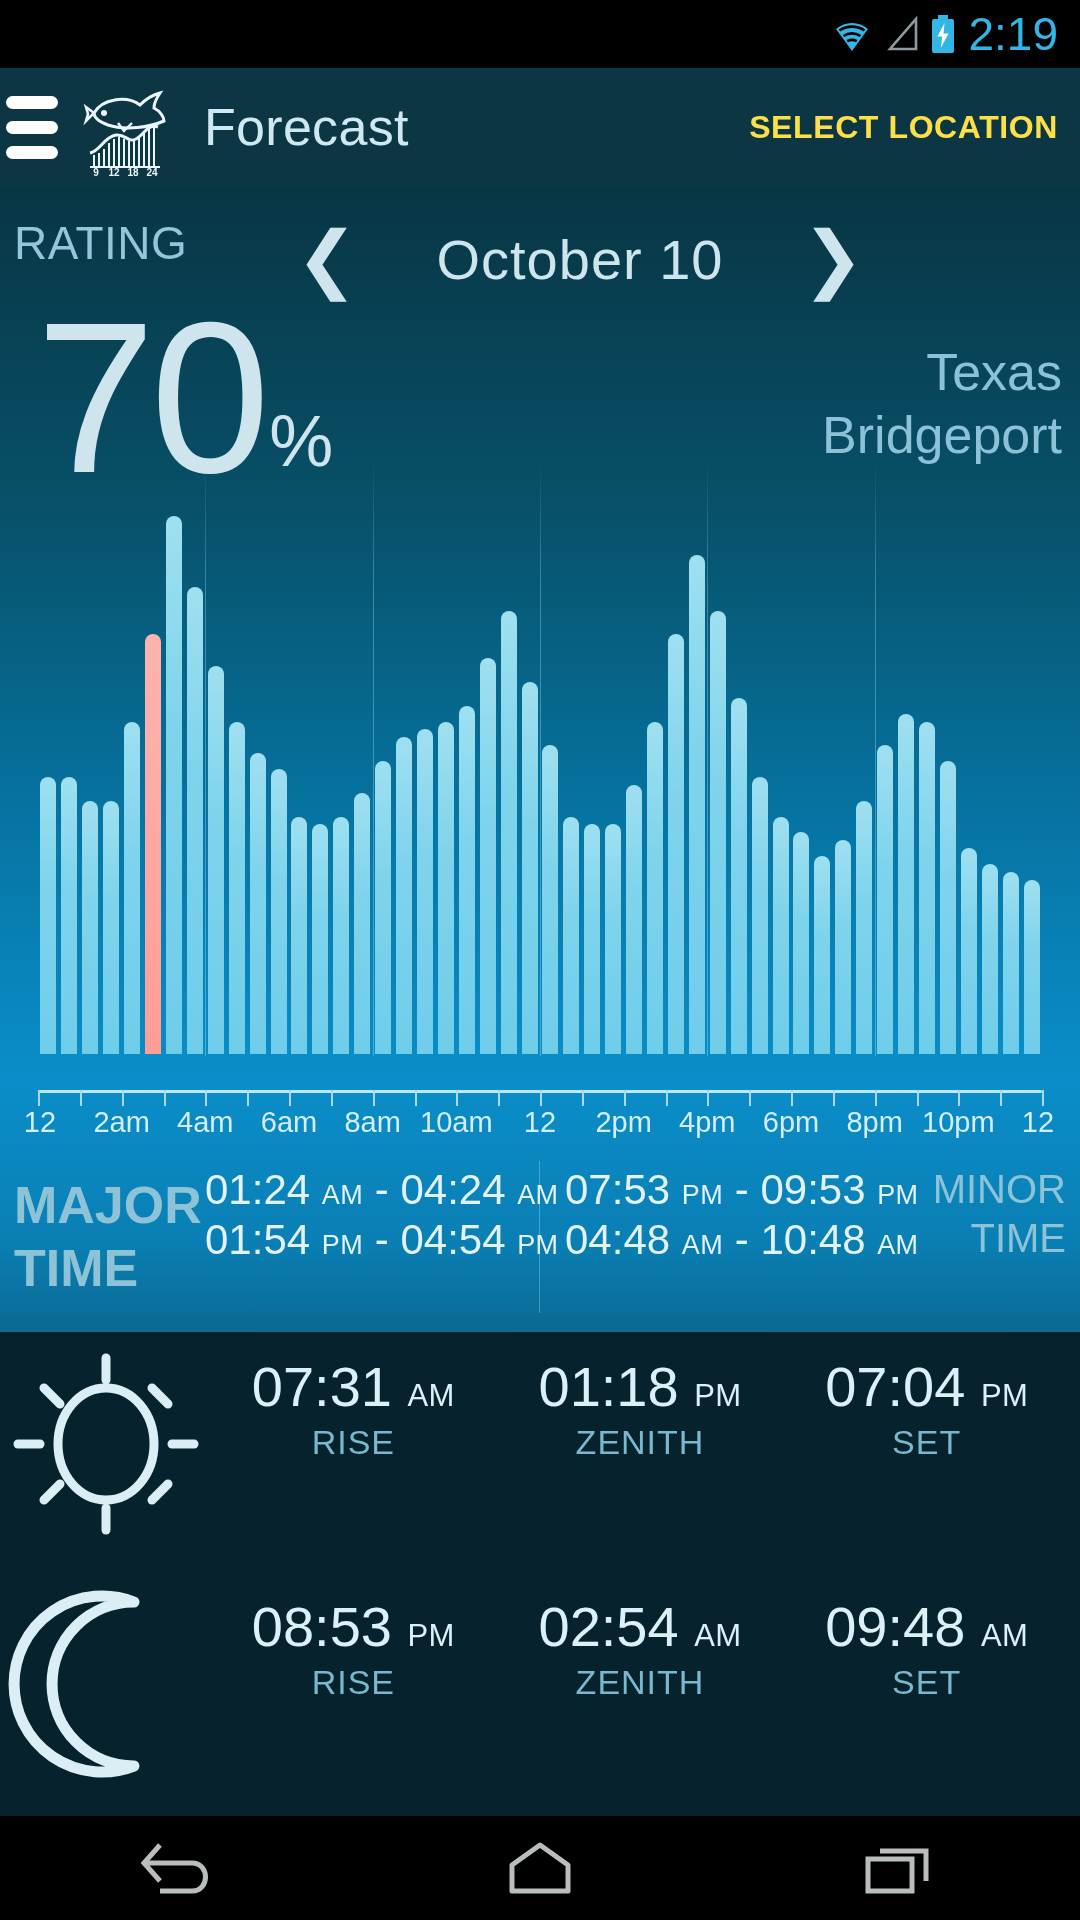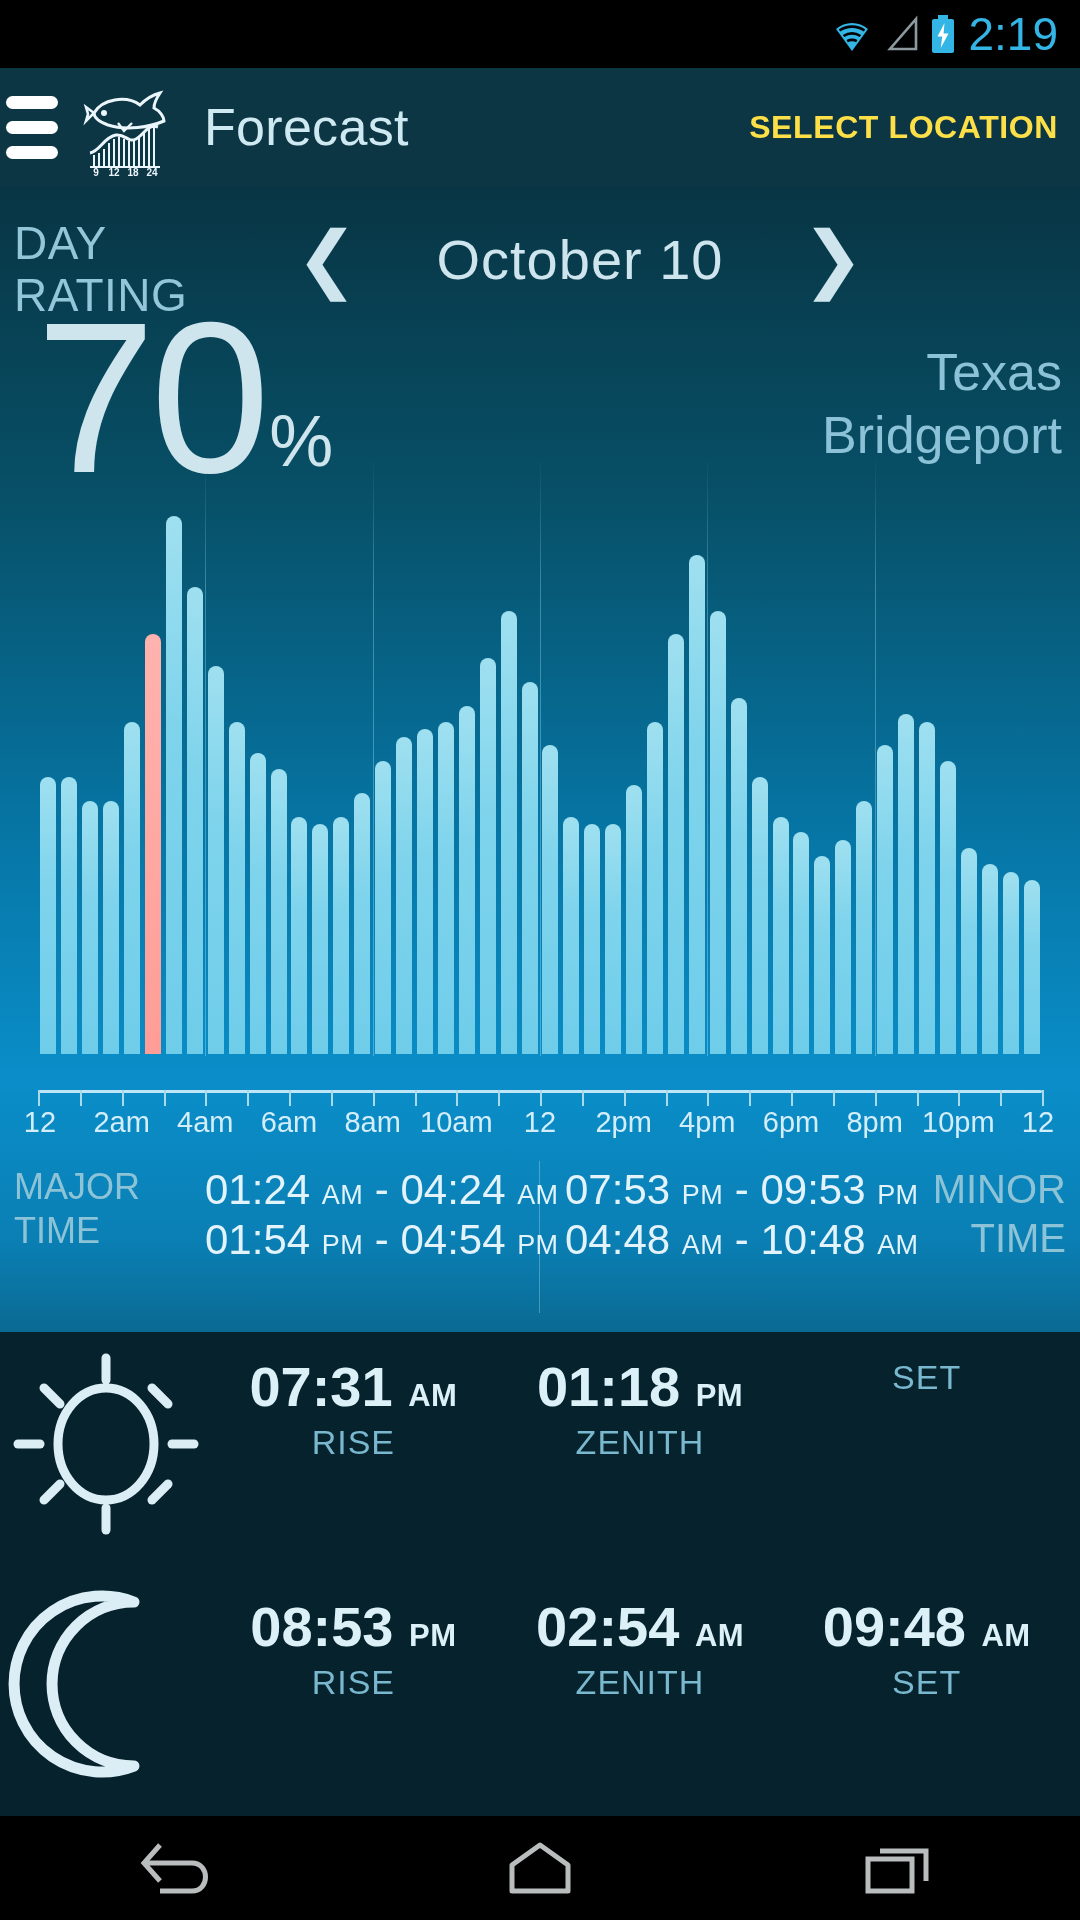--- a/index.html
+++ b/index.html
@@ -75,42 +75,42 @@
   .axis-line{ position:absolute; left:38px; top:4px; width:1004px; height:3px; background:#bfe6f4; border-radius:2px;}
   .tick{ position:absolute; top:4px; width:2px; height:16px; background:#a9d9ea; }
   .axis-labels{ position:absolute; left:0; top:920px; width:1080px; height:42px; }
   .axis-label{ position:absolute; top:0; color:#d3eefa; font-size:29px; font-weight:300;
                transform:translateX(-50%); white-space:nowrap; }
 
   
   .times{ position:absolute; left:0; top:975px; width:1080px; height:160px; }
   .times .divider{ position:absolute; left:539px; top:0; width:1px; height:152px;
                    background:rgba(190,230,245,0.33); }
-  .lbl-major{ position:absolute; left:14px; top:4px; color:#8dc3d7; font-size:36px;
-              font-weight:400; line-height:1.22; }
+  .lbl-major{ position:absolute; left:14px; top:13px; color:#8dc3d7; font-size:52px;
+              font-weight:700; line-height:1.22; }
   .lbl-minor{ position:absolute; right:14px; top:4px; text-align:right; color:#8dc3d7;
               font-size:40px; font-weight:300; line-height:1.22; }
   .times-col{ position:absolute; top:4px; }
   .times-col.major{ left:205px; }
   .times-col.minor{ left:565px; }
   .trow{ color:#e2f3fb; font-size:42px; font-weight:300; line-height:1.18; white-space:nowrap; }
   .ampm{ font-size:27px; letter-spacing:0.4px; }
 
   
   .astro{
     position:absolute; left:0; top:1332px; width:1080px; height:484px;
     background:#06222c;
   }
   .astro-row{ position:absolute; left:0; width:1080px; height:232px; }
   .astro-row.sun{ top:8px; }
   .astro-row.moon{ top:248px; }
   .astro-icon{ position:absolute; left:6px; top:4px; width:200px; height:200px; }
   .astro-cells{ position:absolute; left:210px; top:14px; width:860px; display:flex; }
   .acell{ width:287px; text-align:center; }
-  .atime{ color:#dcf0f8; font-size:56px; font-weight:700; white-space:nowrap; letter-spacing:0px;}
+  .atime{ color:#dcf0f8; font-size:56px; font-weight:400; white-space:nowrap; letter-spacing:0px;}
   .atime .ampm{ font-size:31px; }
   .alabel{ color:#79b8cf; font-size:34px; font-weight:300; margin-top:4px; letter-spacing:1px;}
 
   
   .navbar{
     position:absolute; left:0; top:1816px; width:1080px; height:104px;
     background:#000; display:flex; align-items:center; justify-content:space-around;
   }
   .navbtn{ width:150px; height:78px; display:flex; align-items:center; justify-content:center; }
 </style>
@@ -179,21 +179,20 @@
     </svg>
   </div>
 
   <div class="app-title">Forecast</div>
   <div class="select-location">SELECT LOCATION</div>
 </div>
 
 <div class="panel">
 
   <div class="day-rating">
-    <div>DAY</div>
     <div>RATING</div>
   </div>
 
   <div class="rating-wrap">
     <span class="rating-num">70</span>
     <span class="rating-pct">%</span>
   </div>
 
   <div class="datenav">
     <div class="chev">❮</div>
@@ -357,20 +356,21 @@
     <div class="astro-cells" id="sunCells">
         <div class="acell">
           <div class="atime">07:31 <span class="ampm">AM</span></div>
           <div class="alabel">RISE</div>
         </div>
         <div class="acell">
           <div class="atime">01:18 <span class="ampm">PM</span></div>
           <div class="alabel">ZENITH</div>
         </div>
         <div class="acell">
+          <div class="atime">07:04 <span class="ampm">PM</span></div>
           <div class="alabel">SET</div>
         </div>
       </div>
   </div>
 
   <div class="astro-row moon">
     <div class="astro-icon">
       <svg width="200" height="200" viewBox="0 0 200 200">
         <path d="M128 18 A88 88 0 1 0 128 182 A74 74 0 0 1 128 18 Z" fill="none" stroke="#dceef5" stroke-width="11" stroke-linejoin="round"></path>
       </svg>

